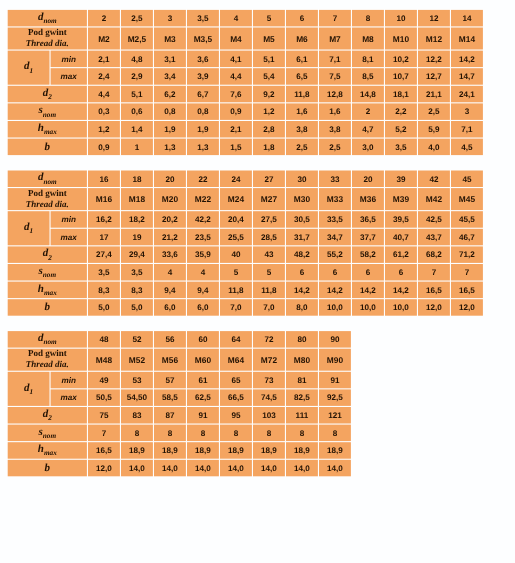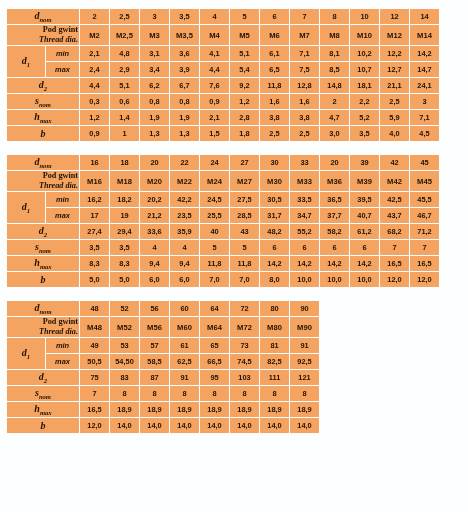--- a/index.html
+++ b/index.html
@@ -37,21 +37,21 @@
   td.hdr2{ background:#F0922F; height:26px; line-height:10px; }
 
   
   td.a{ background:#F7C9A2; }
   td.b{ background:#FBE4D2; }
   td.solid{ background:#F4A460; }
   td.hi{ background:#F0922F; }
 
   .nom{ font-family:"Liberation Serif", serif; font-style:italic; font-size:10px; font-weight:bold;}
   .nom sub{ font-size:6.6px; font-style:italic; }
-  .thr{ font-family:"Liberation Serif", serif; font-size:8.2px; font-weight:bold; line-height:10px;text-align:right;}
+  .thr{ font-family:"Liberation Serif", serif; font-size:8.2px; font-weight:bold; line-height:10px;}
   .thr em{ font-style:italic; display:block; }
   .mm{ font-size:7.6px; font-weight:bold; }
 </style>
 </head>
 <body>
 
 <div class="sheet">
   <div id="tables-root">
       <table class="spec">
         <colgroup>
@@ -246,21 +246,21 @@
             <td class="a"><span class="mm">M42</span></td>
             <td class="hi"><span class="mm">M45</span></td>
           </tr>
           <tr>
             <td class="lbl" rowspan="2"><span class="nom">d<sub>1</sub></span></td>
             <td class="lbl-2">min</td>
             <td class="b">16,2</td>
             <td class="a">18,2</td>
             <td class="b">20,2</td>
             <td class="a">42,2</td>
-            <td class="b">24,5</td>
+            <td class="b">20,4</td>
             <td class="a">27,5</td>
             <td class="b">30,5</td>
             <td class="a">33,5</td>
             <td class="b">36,5</td>
             <td class="a">39,5</td>
             <td class="b">42,5</td>
             <td class="hi">45,5</td>
           </tr>
           <tr>
             <td class="lbl-2">max</td>

